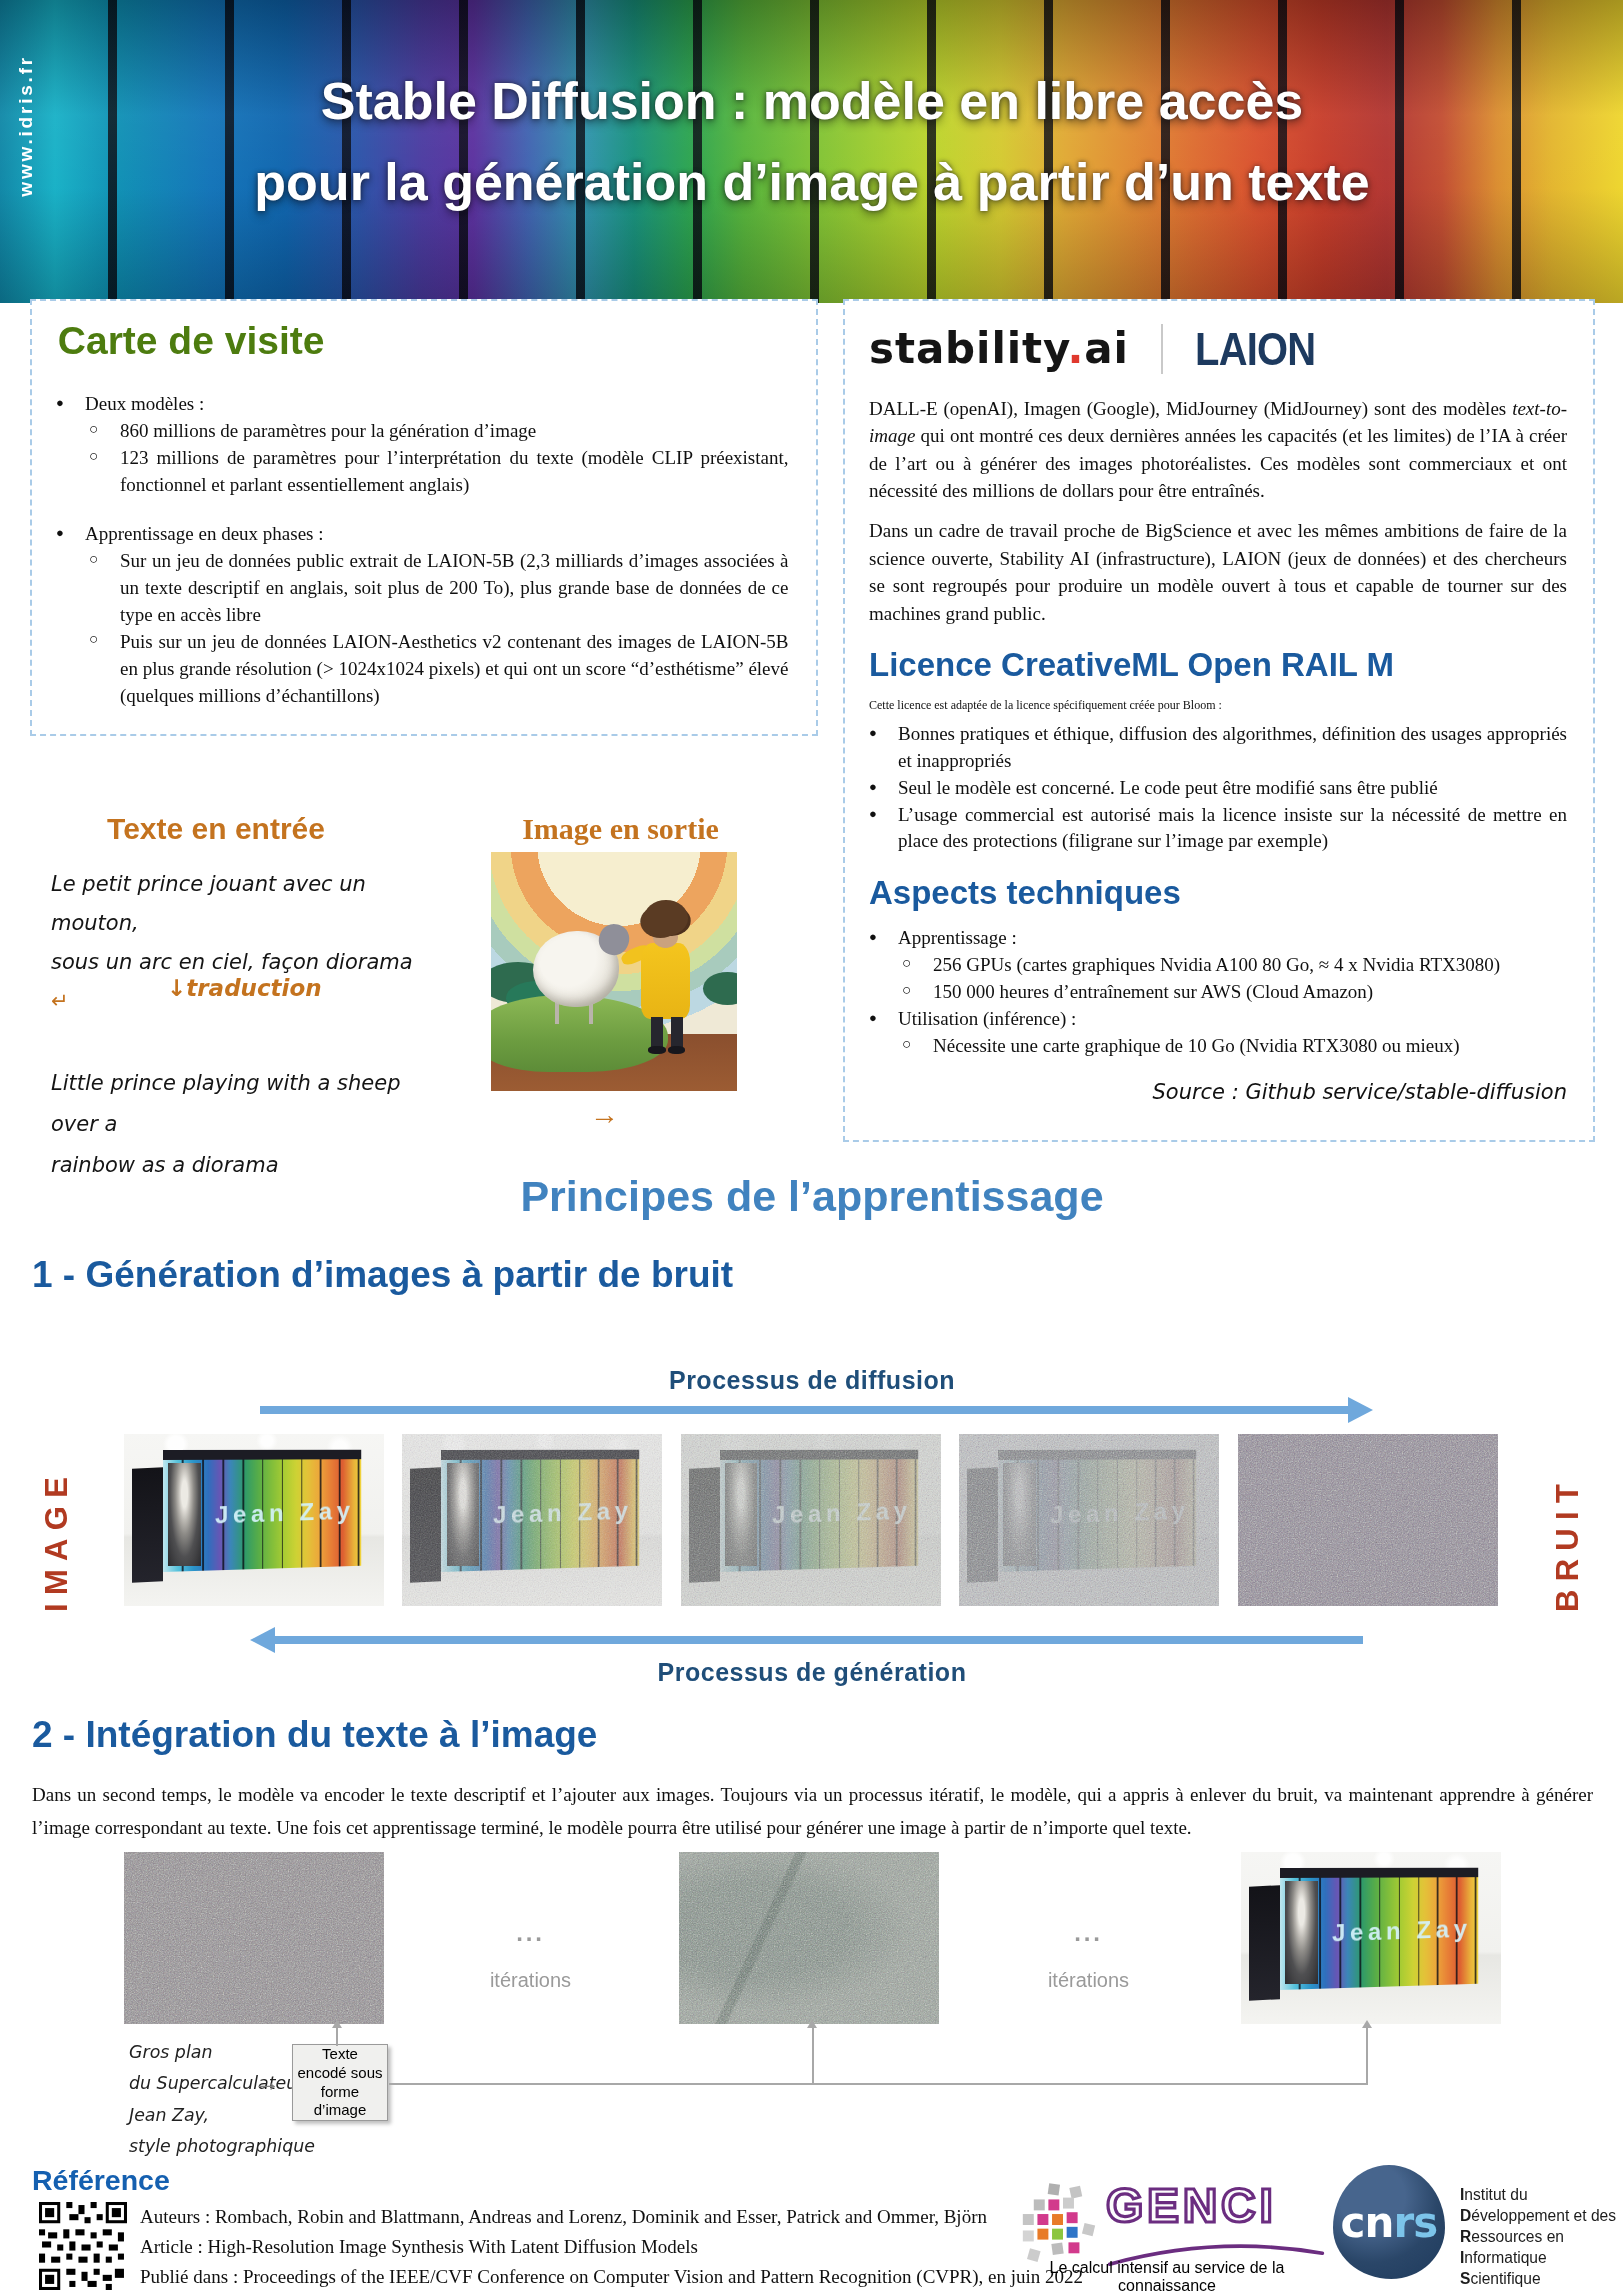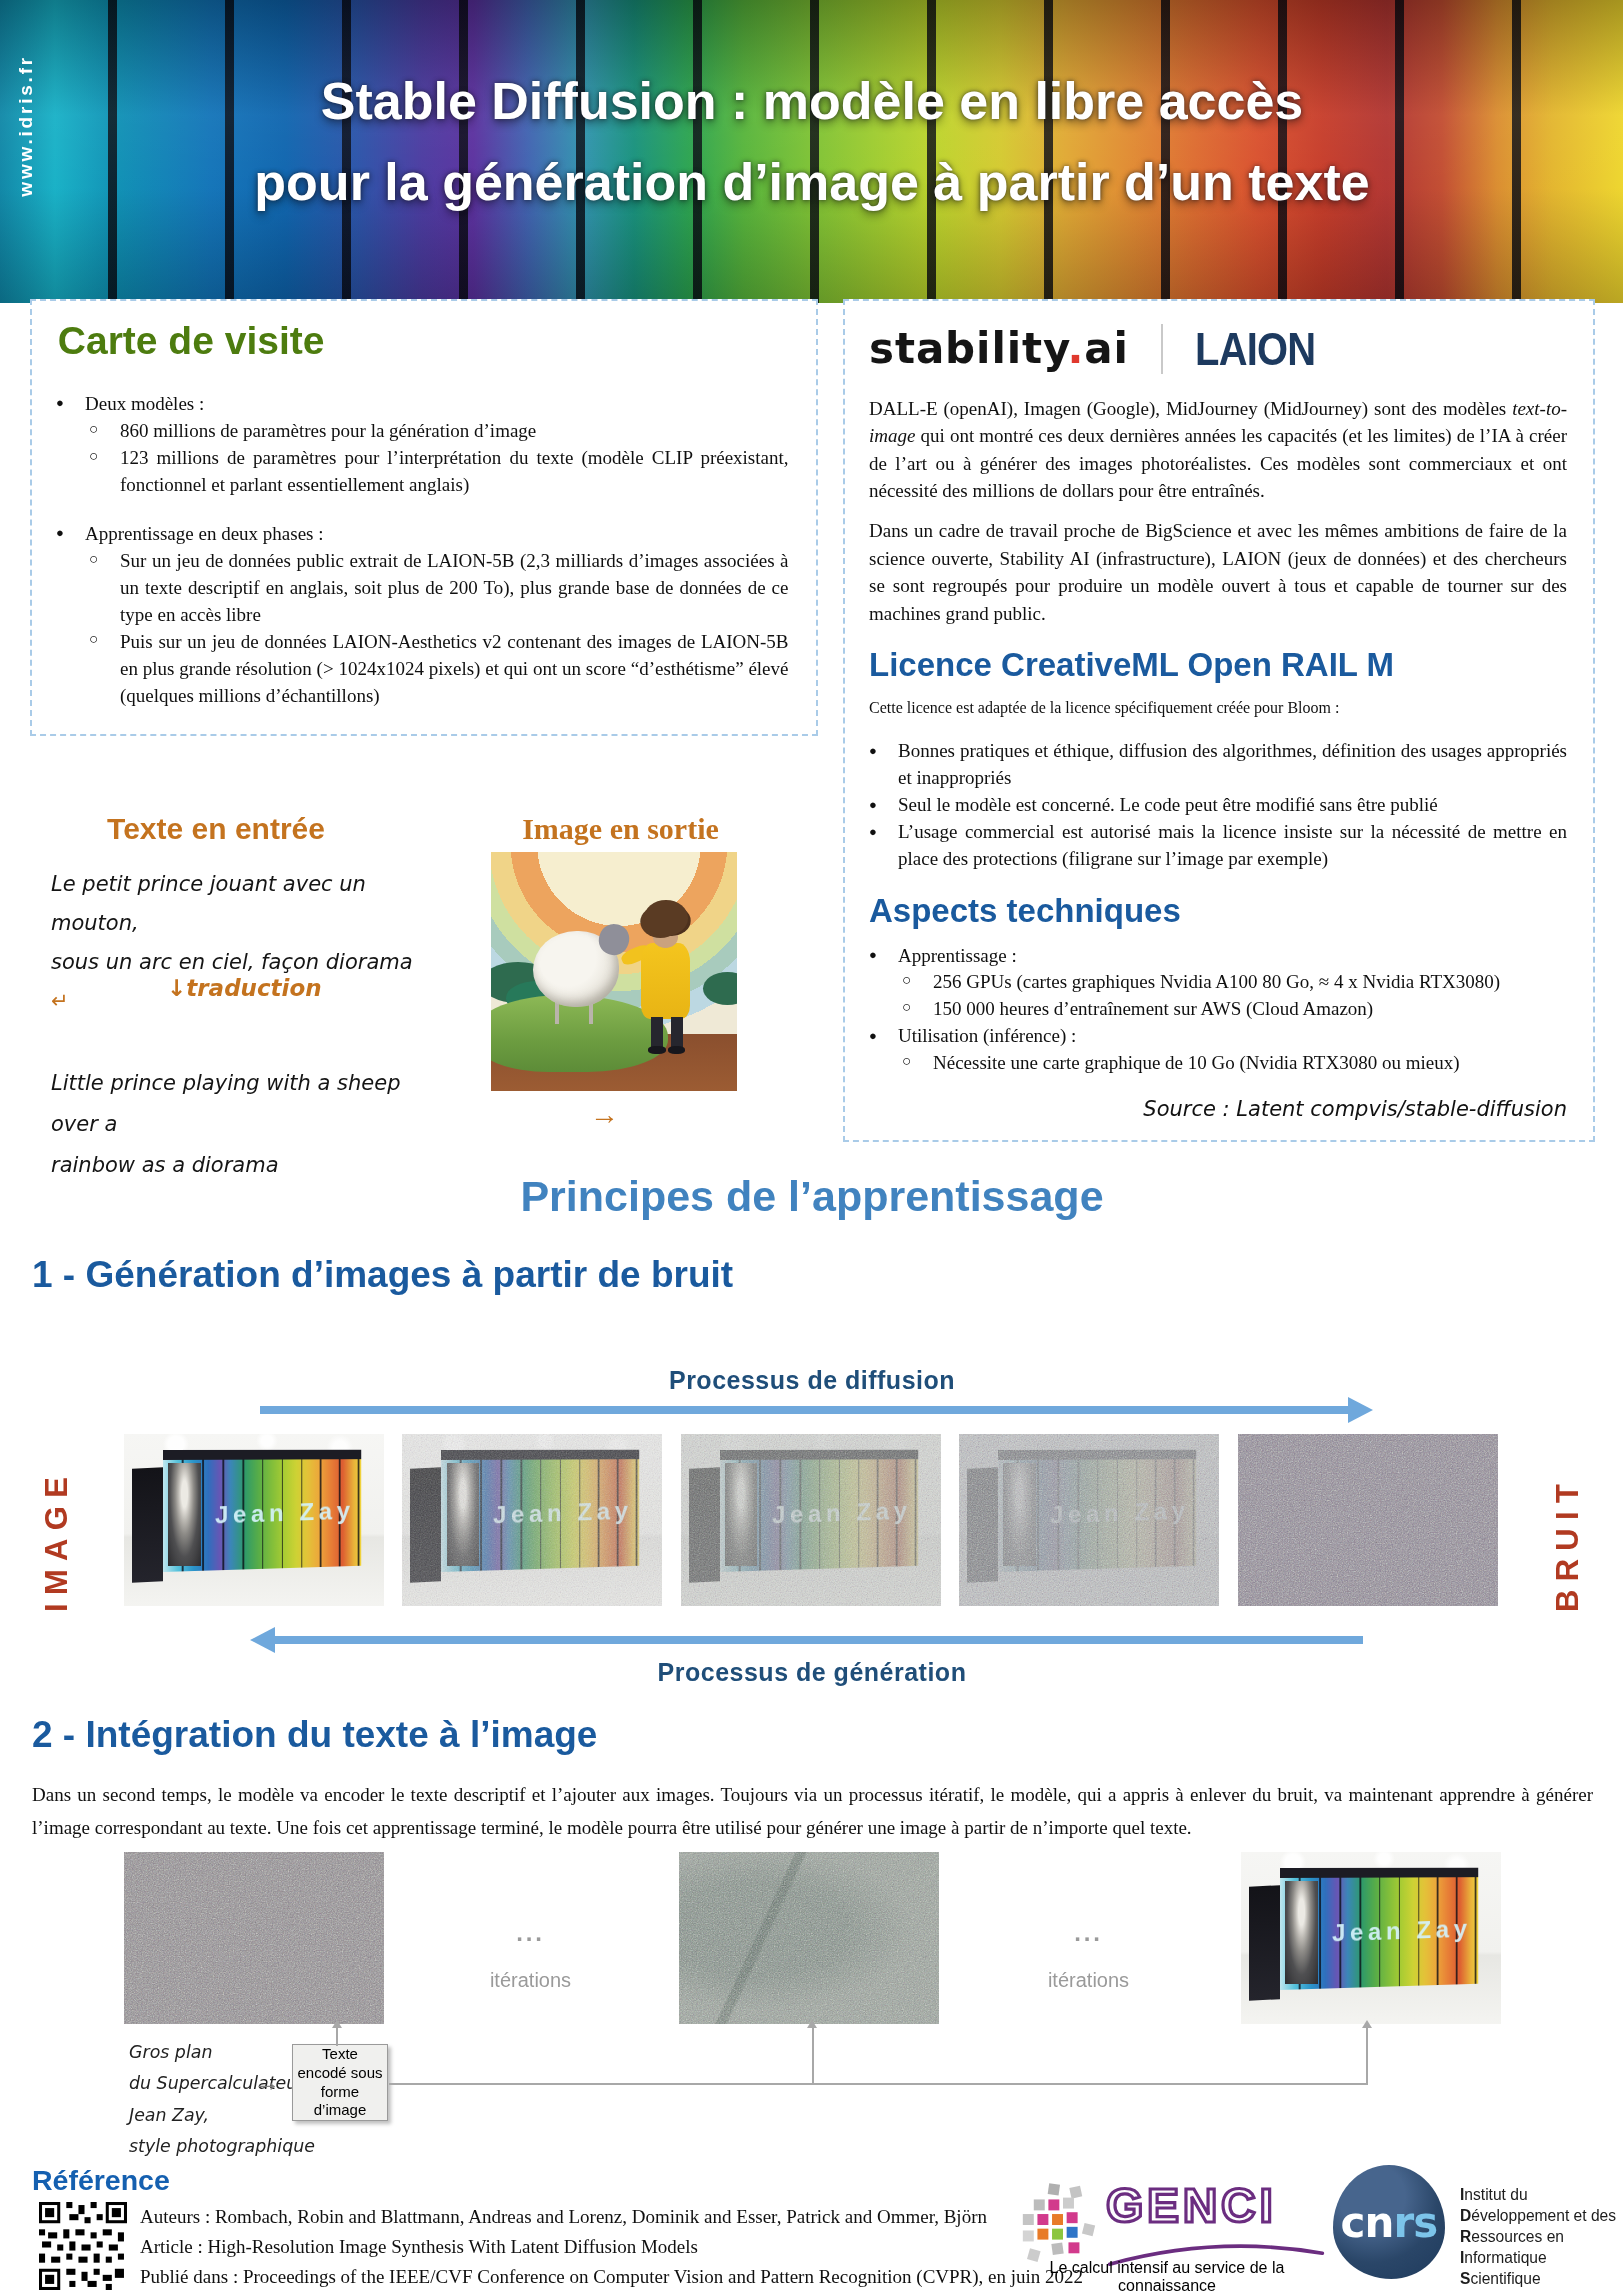--- a/index.html
+++ b/index.html
@@ -250,21 +250,21 @@
   <div class="abs dashedbox" id="right-box">
     <div id="logos">
       <div id="stab"><span>stability</span><span class="dot">.</span><span>ai</span></div>
       <div class="logo-div"></div>
       <div id="laion">LAION</div>
     </div>
     <div class="serif para"><span>DALL-E (openAI), Imagen (Google), MidJourney (MidJourney) sont des modèles </span><i>text-to-image</i><span> qui ont montré ces deux dernières années les capacités (et les limites) de l’IA à créer de l’art ou à générer des images photoréalistes. Ces modèles sont commerciaux et ont nécessité des millions de dollars pour être entraînés.</span></div>
     <div class="serif para">Dans un cadre de travail proche de BigScience et avec les mêmes ambitions de faire de la science ouverte, Stability AI (infrastructure), LAION (jeux de données) et des chercheurs se sont regroupés pour produire un modèle ouvert à tous et capable de tourner sur des machines grand public.</div>
 
     <div class="h2">Licence CreativeML Open RAIL M</div>
-    <div class="serif" style="font-size:16px;line-height:1.42;margin-bottom:19px">Cette licence est adaptée de la licence spécifiquement créée pour Bloom :</div>
+    <div class="serif" style="font-size:12px;line-height:1.42;margin-bottom:7px">Cette licence est adaptée de la licence spécifiquement créée pour Bloom :</div>
     <div class="serif">
       <div class="bl">
         <span class="m">●</span>
         <div class="bt just">Bonnes pratiques et éthique, diffusion des algorithmes, définition des usages appropriés et inappropriés</div>
       </div>
       <div class="bl">
         <span class="m">●</span>
         <div class="bt">Seul le modèle est concerné. Le code peut être modifié sans être publié</div>
       </div>
       <div class="bl">
@@ -289,21 +289,21 @@
       </div>
       <div class="bl">
         <span class="m">●</span>
         <div class="bt">Utilisation (inférence) :</div>
       </div>
       <div class="bl sub">
         <span class="m2">○</span>
         <div class="bt">Nécessite une carte graphique de 10 Go (Nvidia RTX3080 ou mieux)</div>
       </div>
     </div>
-    <div class="hand" id="source-line">Source : Latent compvis/stable-diffusion</div>
+    <div class="hand" id="source-line">Source : Github service/stable-diffusion</div>
   </div>
 
   <div class="abs ex-title" id="ex-left-title">Texte en entrée</div>
   <div class="abs ex-title" id="ex-right-title">Image en sortie</div>
 
   <div class="abs hand" id="prompt-fr">
     <div>Le petit prince jouant avec un mouton,</div>
     <div><span>sous un arc en ciel, façon diorama</span> <span class="orange">↵</span></div>
   </div>
   <div class="abs hand orange" id="traduction">↓traduction</div>

